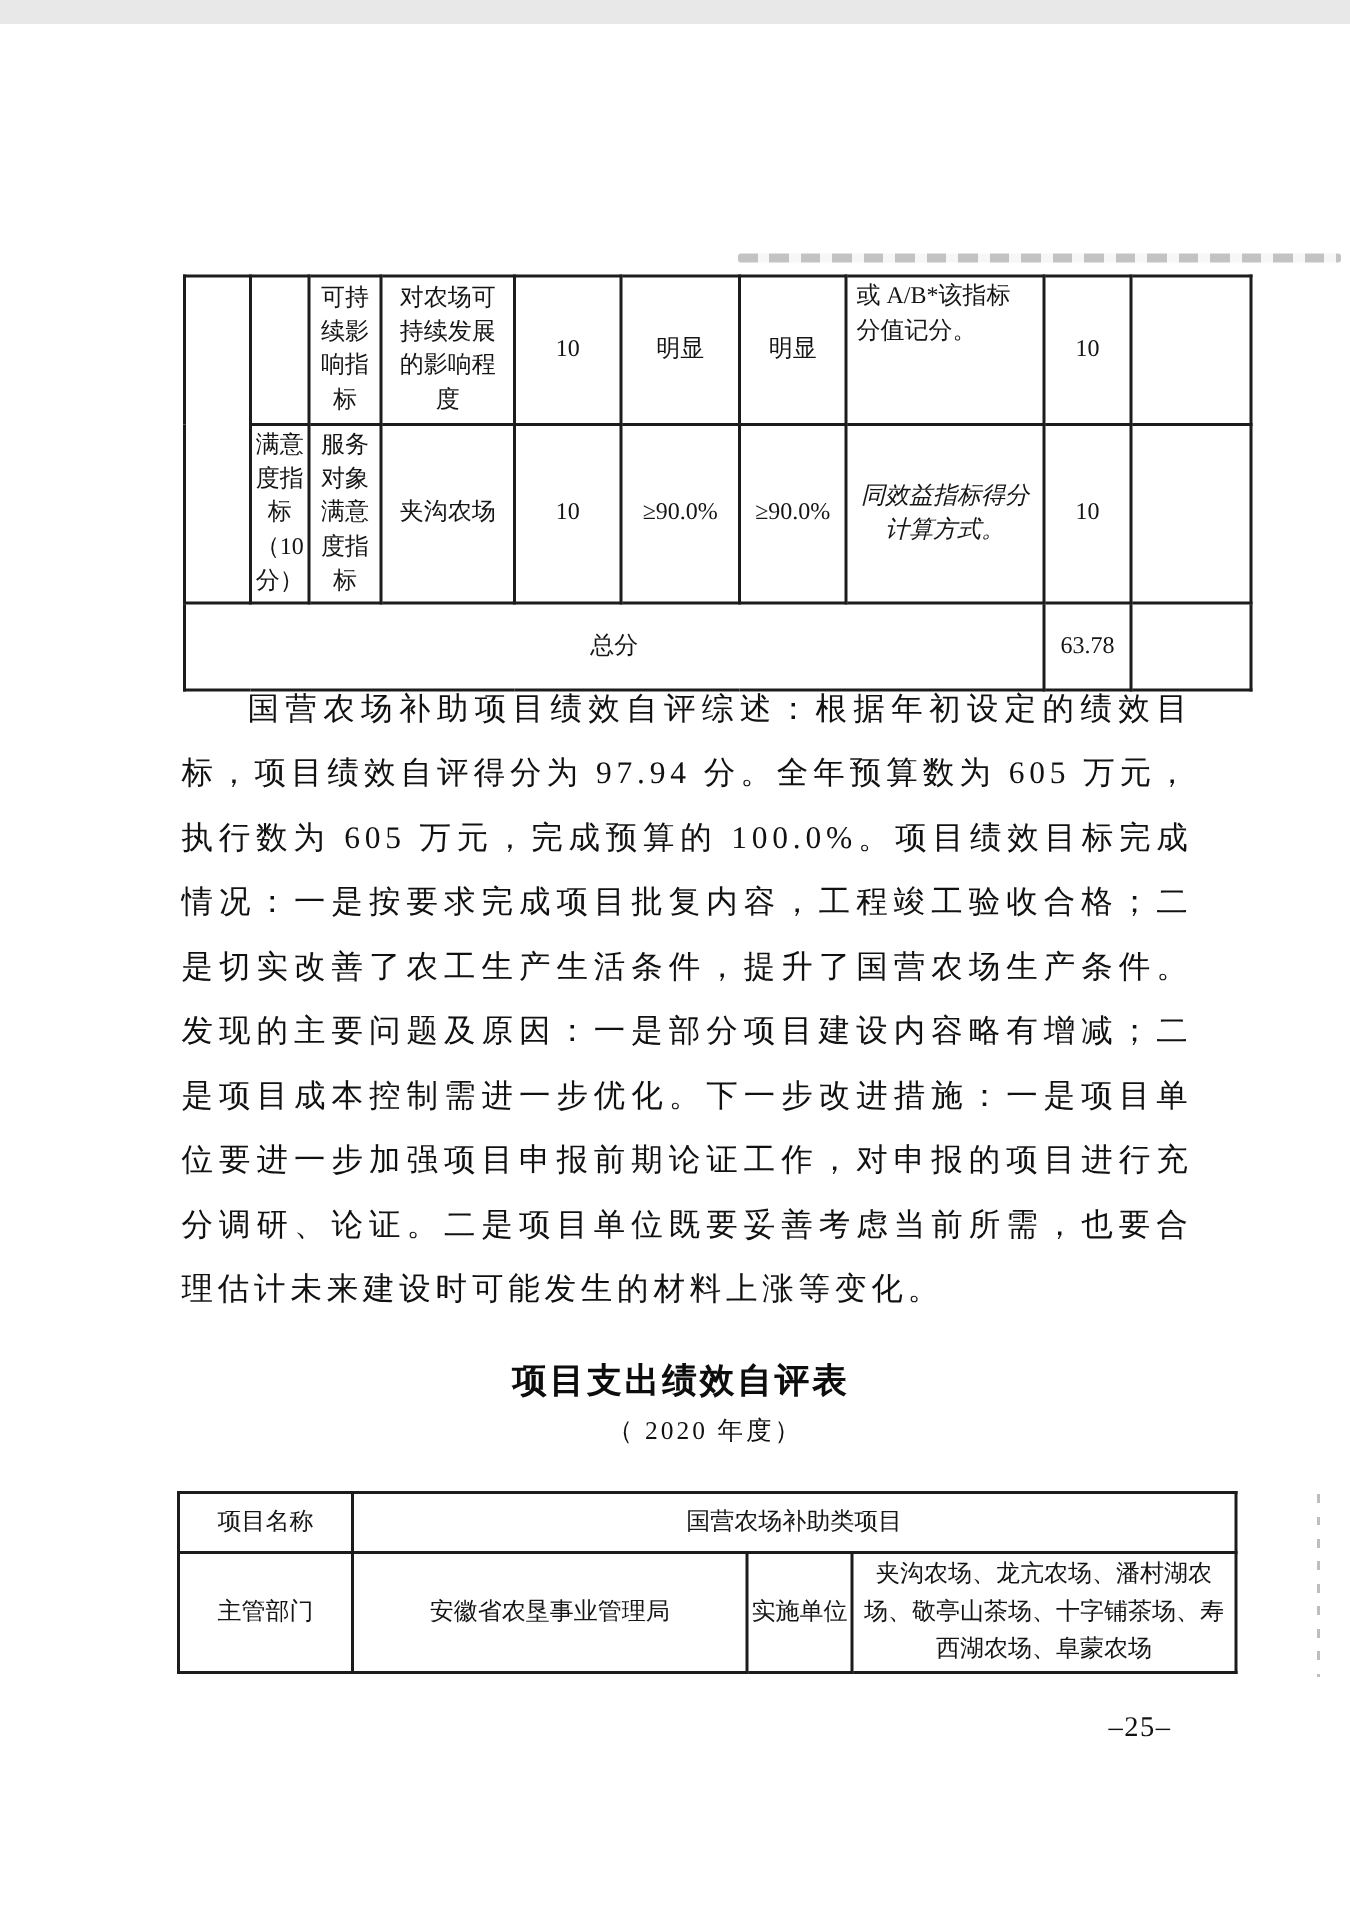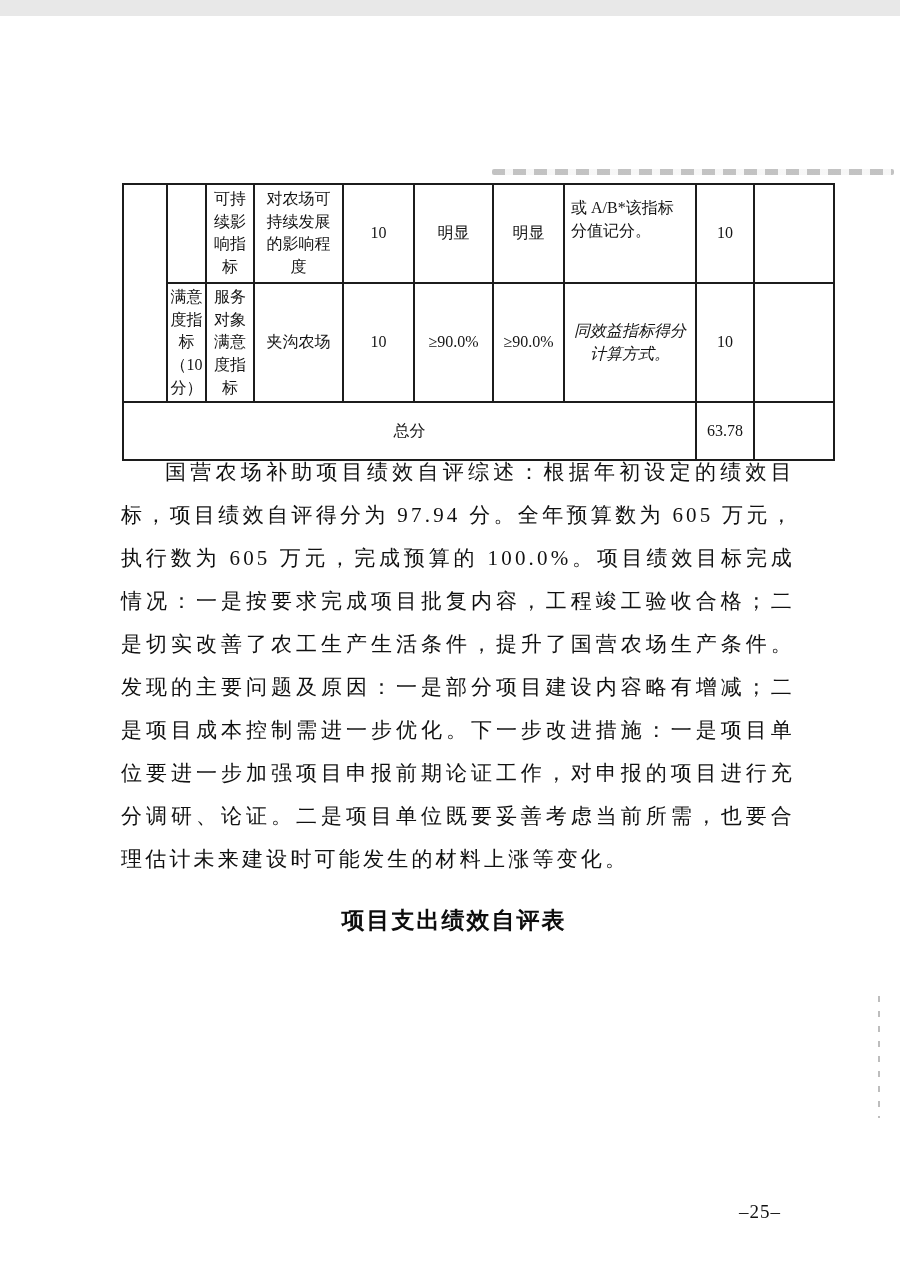--- a/index.html
+++ b/index.html
@@ -18,21 +18,21 @@
     border:2px solid #1c1c1c;
     font-size:16px;
     line-height:1.42;
     text-align:center;
     vertical-align:middle;
     padding:2px;
     word-break:break-all;
     overflow:hidden;
   }
   .t1{position:absolute;left:122px;top:167px;width:711px;}
-  .t1 .scoring-top{text-align:left;vertical-align:top;padding:12px 6px;}
+  .t1 .scoring-top{text-align:left;vertical-align:top;padding:2px 6px;}
   .t1 .scoring-mid{padding:3px 6px;font-style:italic;}
   .t2{position:absolute;left:118px;top:978px;width:705px;}
   .t2 td{line-height:1.55;}
   
   .summary{
     position:absolute;left:121px;top:435px;width:674px;
     font-size:21px;line-height:43px;letter-spacing:3.2px;
     text-align:justify;text-indent:44px;
     color:#111;
   }
@@ -42,21 +42,21 @@
     text-align:center;
     font-family:"Liberation Sans","DejaVu Sans",sans-serif;
     font-weight:700;font-size:23px;letter-spacing:2px;color:#0d0d0d;
   }
   .form-subtitle{
     position:absolute;left:120px;top:926px;width:700px;
     text-align:center;font-size:17px;letter-spacing:2px;color:#111;
   }
   
   .page-number{
-    position:absolute;left:700px;top:1185px;width:120px;
+    position:absolute;left:700px;top:1125px;width:120px;
     text-align:center;font-size:19px;letter-spacing:1px;color:#111;
   }
   
   .artifact-top{
     position:absolute;left:492px;top:153px;width:402px;height:6px;
     background:repeating-linear-gradient(90deg,
       rgba(55,55,55,.55) 0 13px, rgba(130,130,130,.12) 13px 21px);
     opacity:.55;border-radius:2px;
   }
   .artifact-vdash{
@@ -113,19 +113,40 @@
       <td colspan="8">总分</td>
       <td>63.78</td>
       <td></td>
     </tr>
   </tbody>
     </table>
 
   <div class="summary">国营农场补助项目绩效自评综述：根据年初设定的绩效目标，项目绩效自评得分为 97.94 分。全年预算数为 605 万元，执行数为 605 万元，完成预算的 100.0%。项目绩效目标完成情况：一是按要求完成项目批复内容，工程竣工验收合格；二是切实改善了农工生产生活条件，提升了国营农场生产条件。发现的主要问题及原因：一是部分项目建设内容略有增减；二是项目成本控制需进一步优化。下一步改进措施：一是项目单位要进一步加强项目申报前期论证工作，对申报的项目进行充分调研、论证。二是项目单位既要妥善考虑当前所需，也要合理估计未来建设时可能发生的材料上涨等变化。</div>
 
   <div class="form-title">项目支出绩效自评表</div>
+  <div class="form-subtitle">（ 2020 年度）</div>
 
+  <table class="t2">
+    <colgroup>
+      <col style="width:116px">
+        <col style="width:263px">
+        <col style="width:70px">
+        <col style="width:256px">
+    </colgroup>
+    <tbody>
+        <tr style="height:40px">
+      <td>项目名称</td>
+      <td colspan="3">国营农场补助类项目</td>
+    </tr>
+    <tr style="height:78px">
+      <td>主管部门</td>
+      <td>安徽省农垦事业管理局</td>
+      <td>实施单位</td>
+      <td>夹沟农场、龙亢农场、潘村湖农场、敬亭山茶场、十字铺茶场、寿西湖农场、阜蒙农场</td>
+    </tr>
+  </tbody>
+    </table>
 
   <div class="artifact-vdash"></div>
 
   <div class="page-number">–25–</div>
 
 </div>
 
 </body></html>

